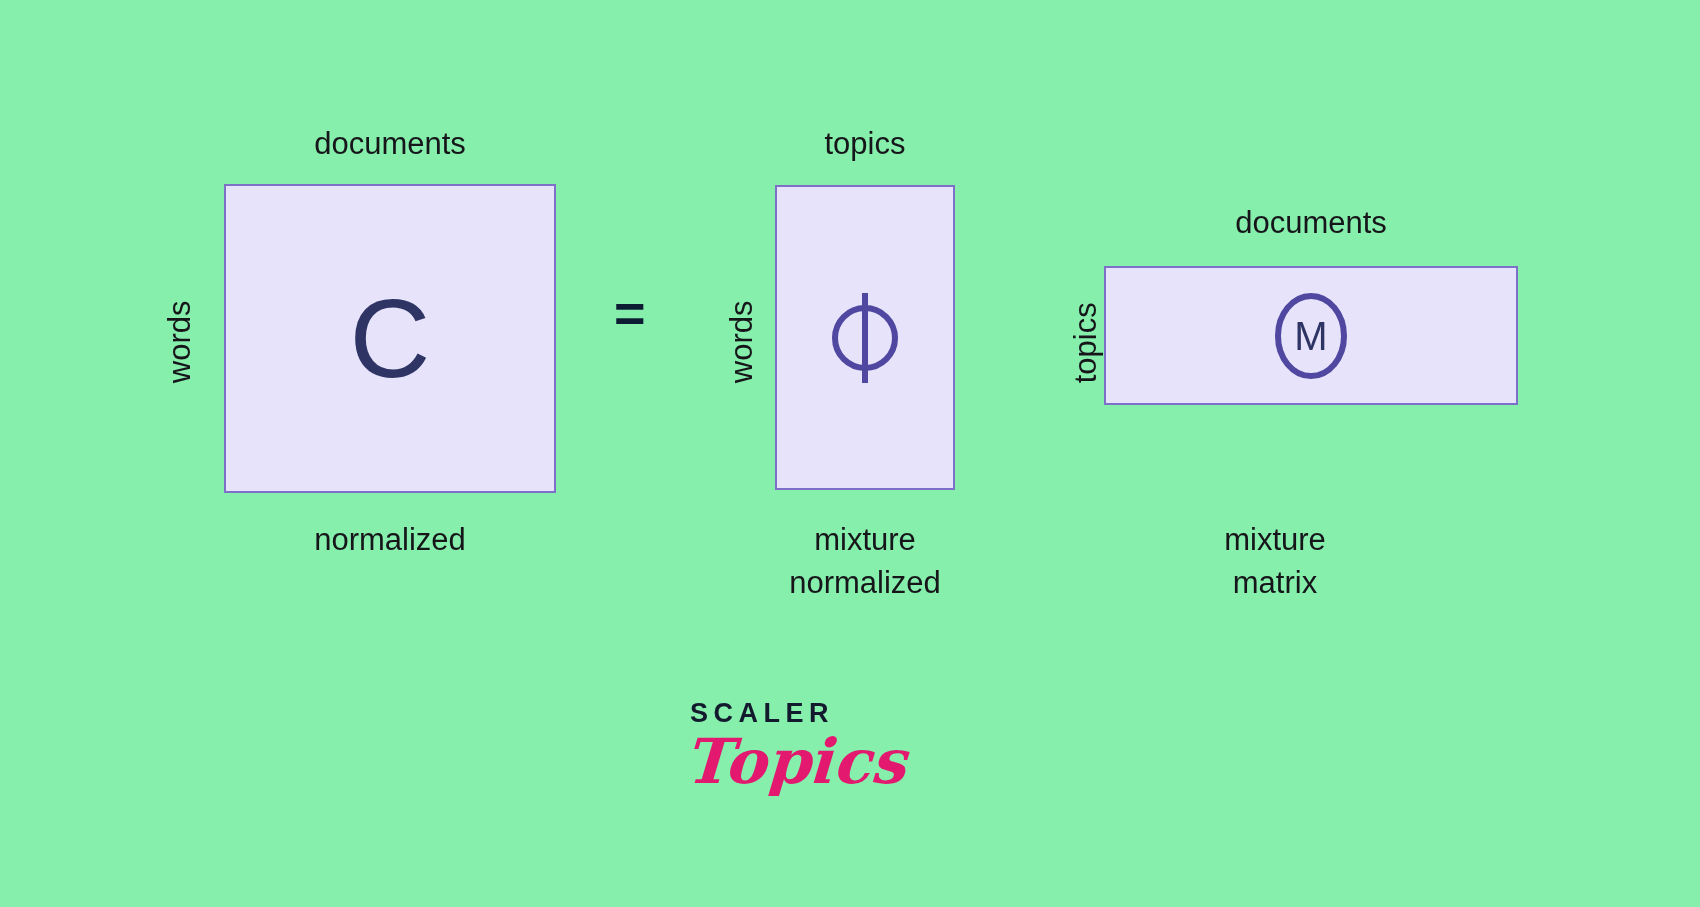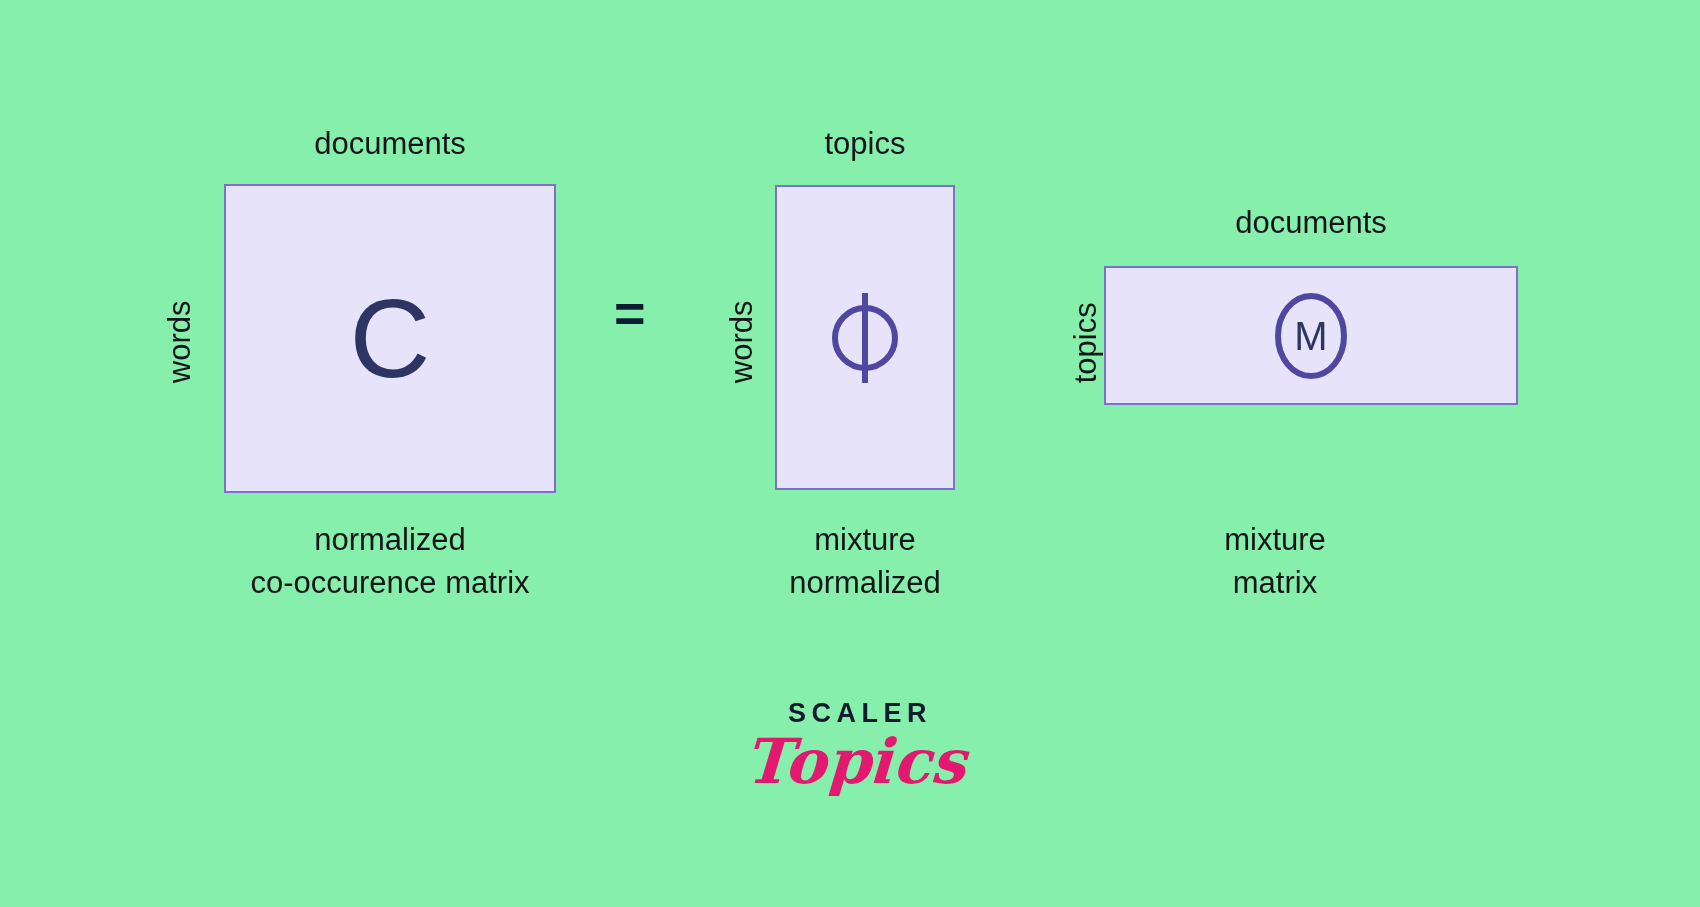--- a/index.html
+++ b/index.html
@@ -77,21 +77,20 @@
     font-size: 54px;
     font-weight: 700;
     color: #0d1b33;
     line-height: 1;
     letter-spacing: 0;
   }
 
   
   .logo {
     position: absolute;
-    text-align: center;
   }
   .logo-scaler {
     font-size: 27px;
     font-weight: 700;
     letter-spacing: 5.5px;
     color: #141a2e;
     line-height: 1;
     font-family: "Liberation Sans", "DejaVu Sans", sans-serif;
   }
   .logo-topics {
@@ -111,21 +110,21 @@
 <div id="canvas">
 
   <div class="lbl lbl-top" style="left:224px; top:126px; width:332px;">documents</div>
 
   <div class="lbl lbl-side" style="left:110px; top:324px; width:140px;">words</div>
 
   <div class="matrix" style="left:224px; top:184px; width:332px; height:309px;">
     <div class="sym sym-c" style="left:0; top:0; width:100%; height:100%;">C</div>
   </div>
 
-  <div class="caption" style="left:184px; top:519px; width:412px;"><span>normalized</span><br><span>co-occurence matrix</span></div>
+  <div class="caption" style="left:184px; top:519px; width:412px;"><span>normalized</span><br></div>
 
   <div class="equals" style="left:614px; top:286px;">=</div>
 
   <div class="lbl lbl-top" style="left:775px; top:126px; width:180px;">topics</div>
 
   <div class="lbl lbl-side" style="left:672px; top:324px; width:140px;">words</div>
 
   <div class="matrix" style="left:775px; top:185px; width:180px; height:305px;">
     <div class="sym" style="left:0; top:0; width:100%; height:100%;">
       <svg class="sym-svg" width="76" height="106" viewBox="0 0 76 106">

